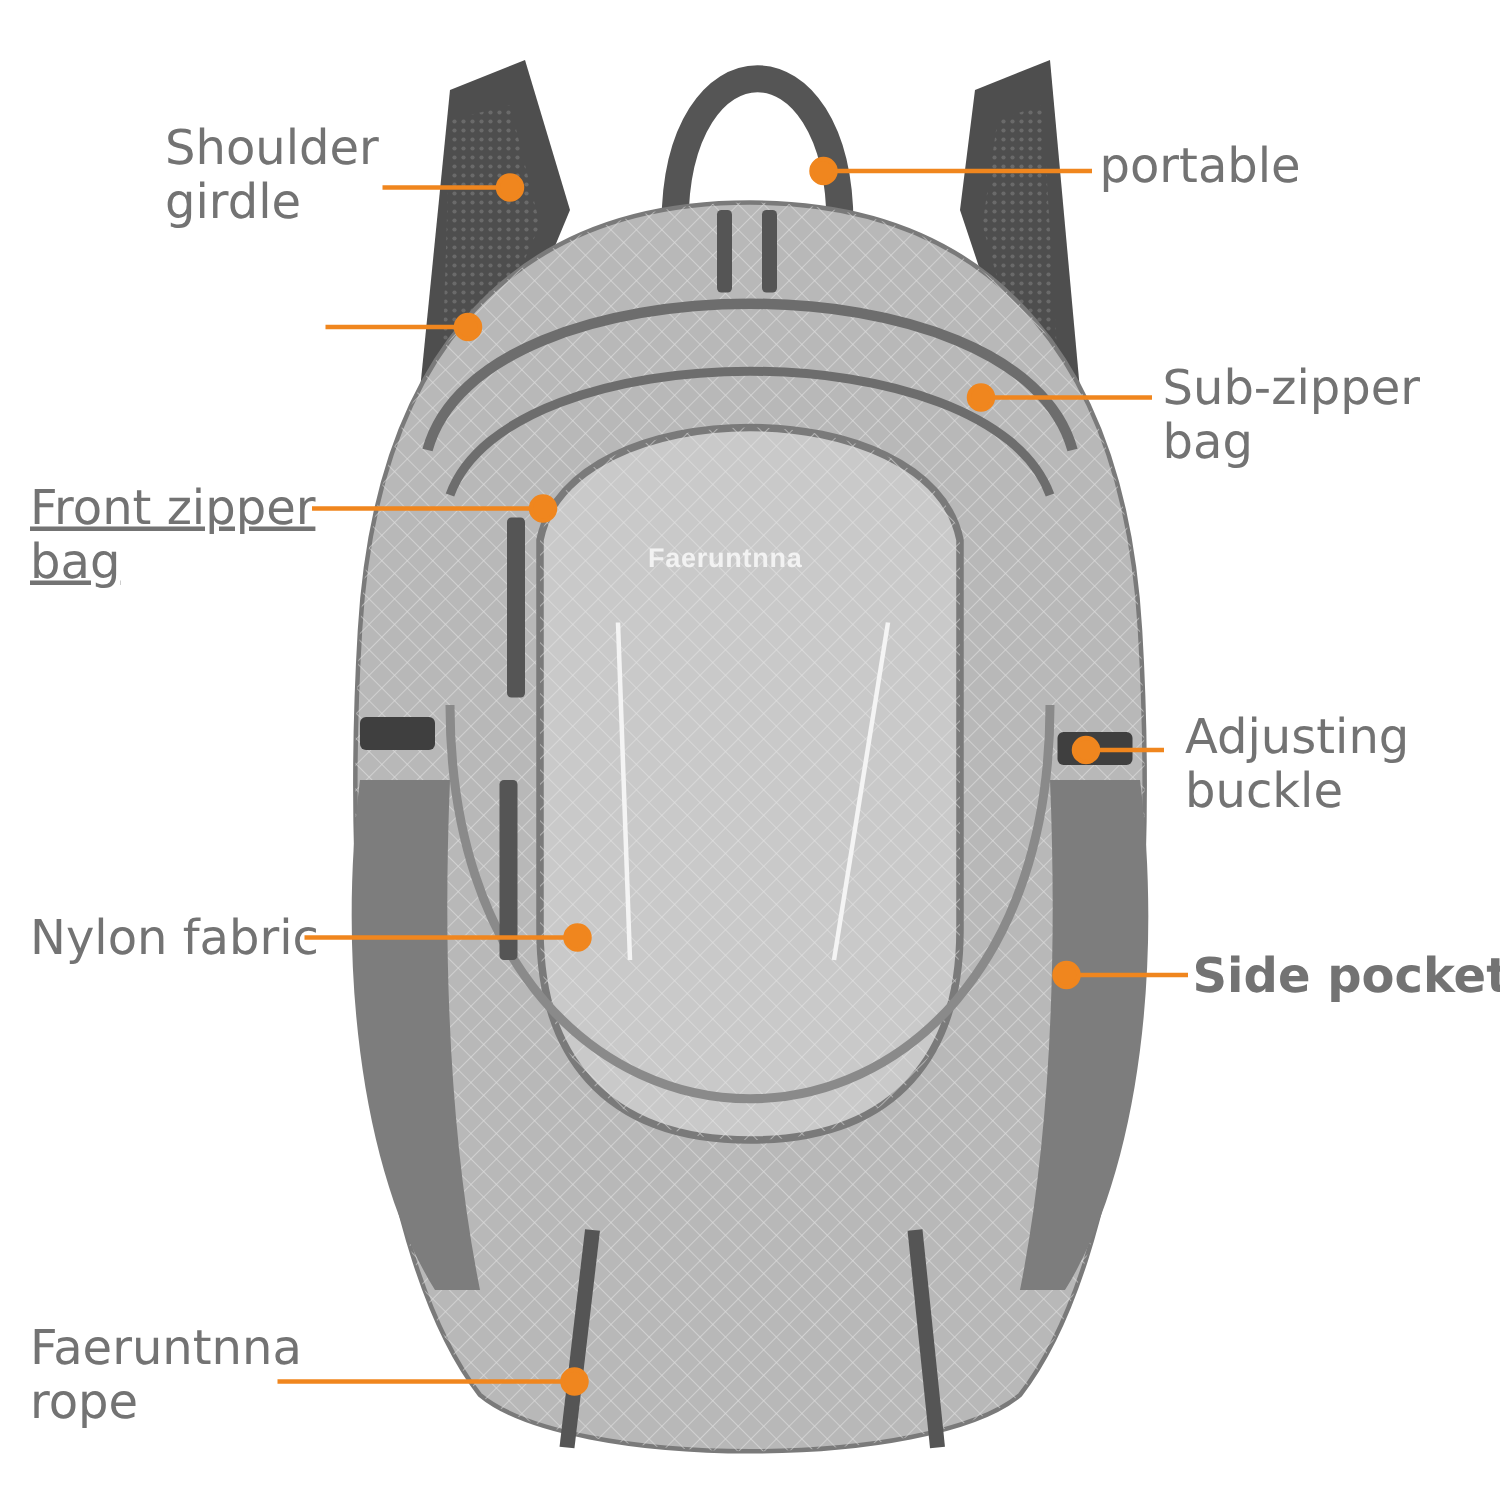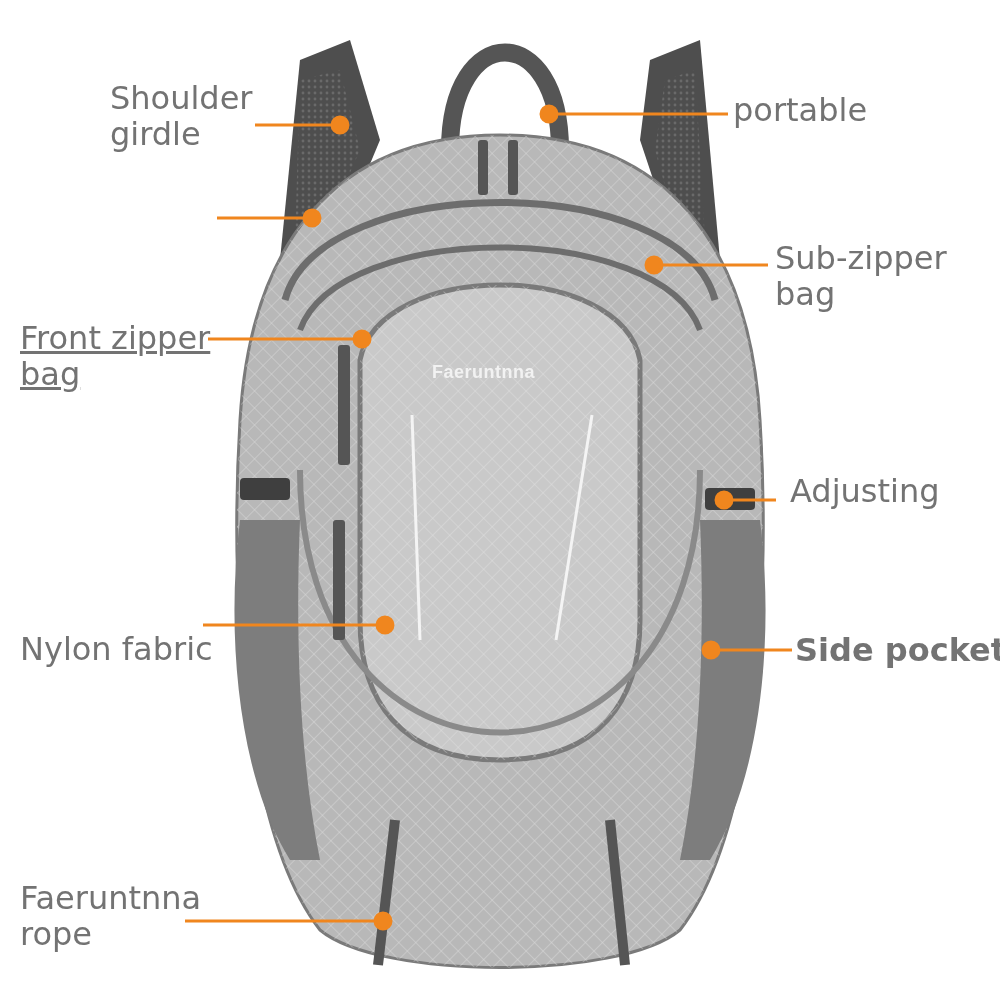--- a/index.html
+++ b/index.html
@@ -84,33 +84,34 @@
   <div class="brand">Faeruntnna</div>
 
   <div class="label" style="left:110px;top:80px;width:150px;">
     <div>Shoulder</div>
     <div>girdle</div>
   </div>
   <div class="label" style="left:20px;top:320px;width:186px;text-decoration:underline;">
     <div>Front zipper</div>
     <div>bag</div>
   </div>
-  <div class="label" style="left:20px;top:607px;width:182px;margin-top:24px;">
+  <div class="label" style="left:20px;top:607px;width:182px;">
     <div>Nylon fabric</div>
   </div>
   <div class="label" style="left:20px;top:880px;width:180px;">
     <div>Faeruntnna</div>
     <div>rope</div>
   </div>
   <div class="label" style="left:733px;top:92px;width:130px;">
     <div>portable</div>
   </div>
   <div class="label" style="left:775px;top:240px;width:175px;">
     <div>Sub-zipper</div>
     <div>bag</div>
   </div>
   <div class="label" style="left:790px;top:473px;width:160px;">
     <div>Adjusting</div>
+    <div>buckle</div>
   </div>
   <div class="label" style="left:795px;top:632px;width:180px;font-weight:bold;">
     <div>Side pocket</div>
   </div>
 </div>
 
 </body></html>

